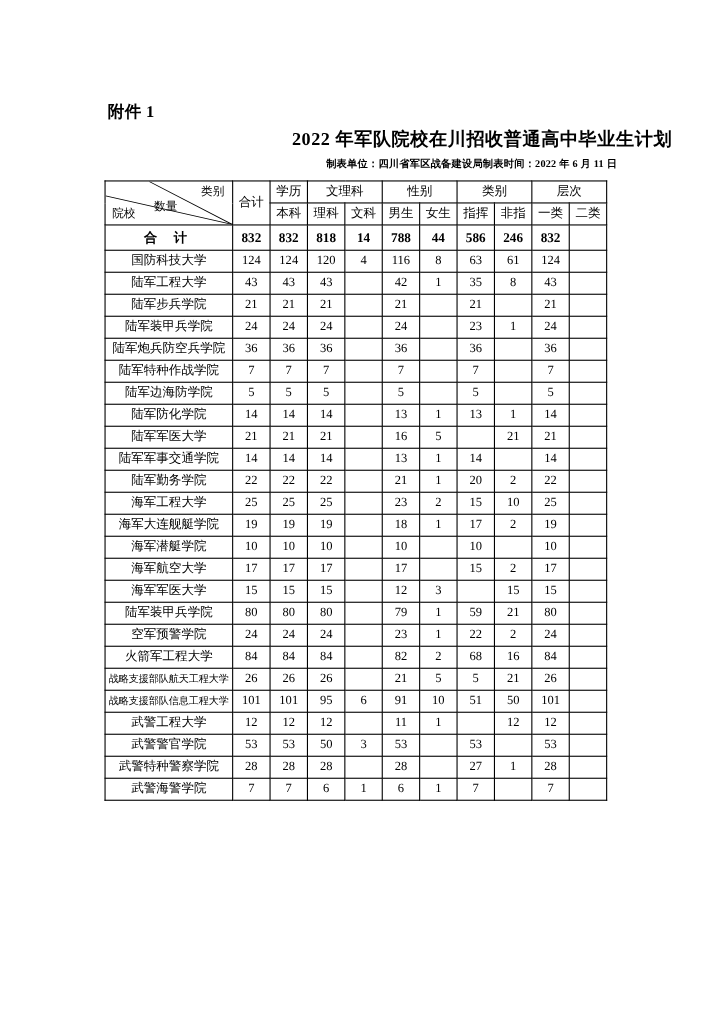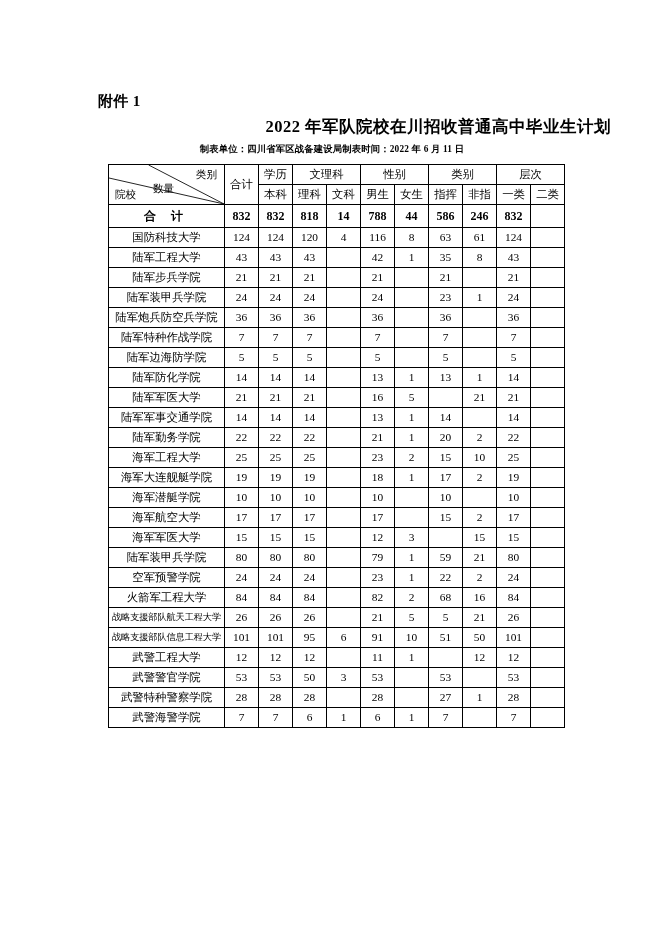--- a/index.html
+++ b/index.html
@@ -22,28 +22,28 @@
   .doc-title {
     position:absolute; left:0; top:116px; width:611px;
     text-align:right;
     font-size:16.5px; font-weight:bold;
     font-family:"Liberation Serif", serif;
     letter-spacing:0.5px;
   }
 
   .meta-row {
     position:absolute; left:103px; top:143px; width:458px;
-    display:flex; justify-content:center;
+    display:flex; justify-content:flex-end;
     font-size:9.3px; font-weight:bold;
     font-family:"Liberation Serif", serif;
   }
   .meta-row span { white-space:nowrap; letter-spacing:0.2px; }
 
   table.plan {
-    position:absolute; left:108px; top:164px;
+    position:absolute; left:95px; top:164px;
     border-collapse:collapse;
     table-layout:fixed;
     width:384px;
   }
   table.plan td, table.plan th {
     border:1px solid #000;
     text-align:center;
     vertical-align:middle;
     font-weight:normal;
     font-family:"Liberation Serif", serif;

